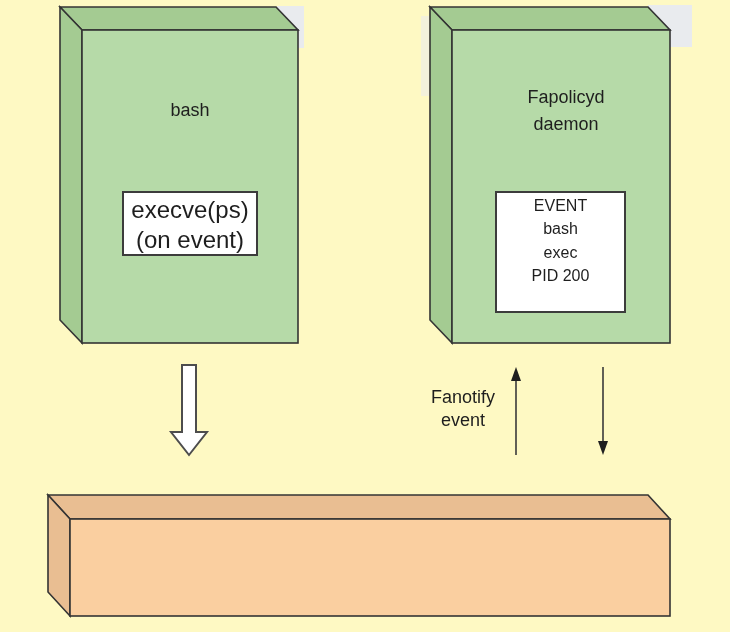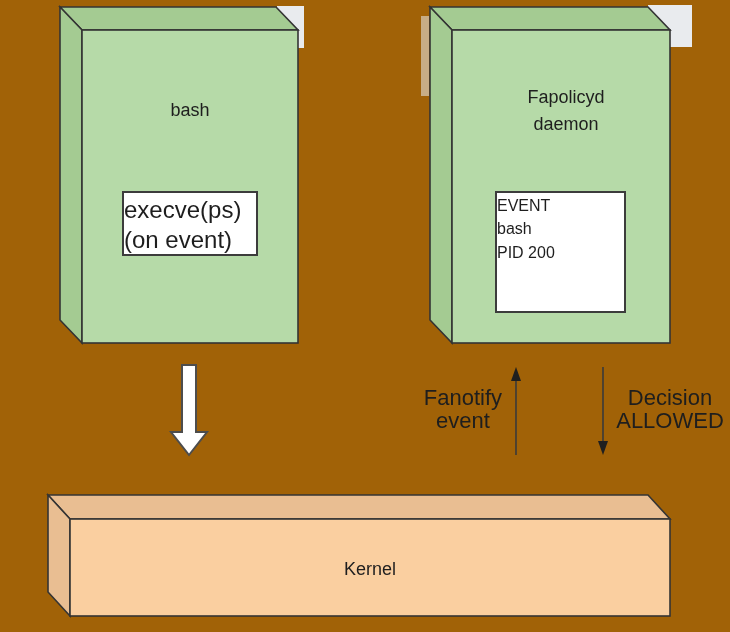--- a/index.html
+++ b/index.html
@@ -1,45 +1,46 @@
 <!DOCTYPE html>
 <html><head>
 <meta charset="utf-8">
 <style>
   html, body { margin: 0; padding: 0; background: #ffffff; }
   .stage {
     position: relative;
     width: 730px;
     height: 632px;
-    background: #a16207;
+    background: #fef9c3;
     font-family: "Liberation Sans", sans-serif;
     color: #1e1e1e;
     overflow: hidden;
   }
   svg.diagram { position: absolute; left: 0; top: 0; }
 
   .face { stroke: #343434; stroke-width: 1.6; }
   .shadow-patch { stroke: none; }
   .hollow-arrow { fill: #ffffff; stroke: #4d4d4d; stroke-width: 2; stroke-linejoin: miter; }
   .thin-arrow-line { stroke: #3a3a3a; stroke-width: 1.6; }
   .thin-arrow-head { fill: #1f1f1f; stroke: none; }
 
   .txt { position: absolute; text-align: center; }
   .box-title { font-size: 18px; line-height: 27px; }
 
   .note-box {
     position: absolute;
     background: #ffffff;
     border: 2px solid #3c3c3c;
     box-sizing: border-box;
+    text-align: center;
   }
   .note-box.syscall { font-size: 24px; line-height: 30px; padding-top: 2px; }
   .note-box.event  { font-size: 16px; line-height: 23.4px; padding-top: 1px; }
 
-  .arrow-label { font-size: 22px; line-height: 23px; }
+  .arrow-label { font-size: 18px; line-height: 23px; }
 </style>
 </head>
 <body>
 
 <div class="stage">
 
   <svg class="diagram" width="730" height="632" viewBox="0 0 730 632">
 
     <polygon class="shadow-patch" points="277,6 304,6 304,48 277,48" fill="#e9ebee"></polygon>
     <polygon class="shadow-patch" points="648,5 692,5 692,47 648,47" fill="#e9ebee"></polygon>
@@ -78,28 +79,24 @@
   </div>
 
   <div class="note-box syscall" style="left:122px; top:191px; width:136px; height:65px;">
     <div>execve(ps)</div>
     <div>(on event)</div>
   </div>
 
   <div class="note-box event" style="left:495px; top:191px; width:131px; height:122px;">
     <div>EVENT</div>
     <div>bash</div>
+    <div>exec</div>
     <div>PID 200</div>
   </div>
 
   <div class="txt arrow-label" style="left:408px; top:386px; width:110px;">
     <div>Fanotify</div>
     <div>event</div>
   </div>
 
-  <div class="txt arrow-label" style="left:610px; top:386px; width:120px;">
-    <div>Decision</div>
-    <div>ALLOWED</div>
-  </div>
 
-  <div class="txt box-title" style="left:70px; top:556px; width:600px;">Kernel</div>
 
 </div>
 
 </body></html>

